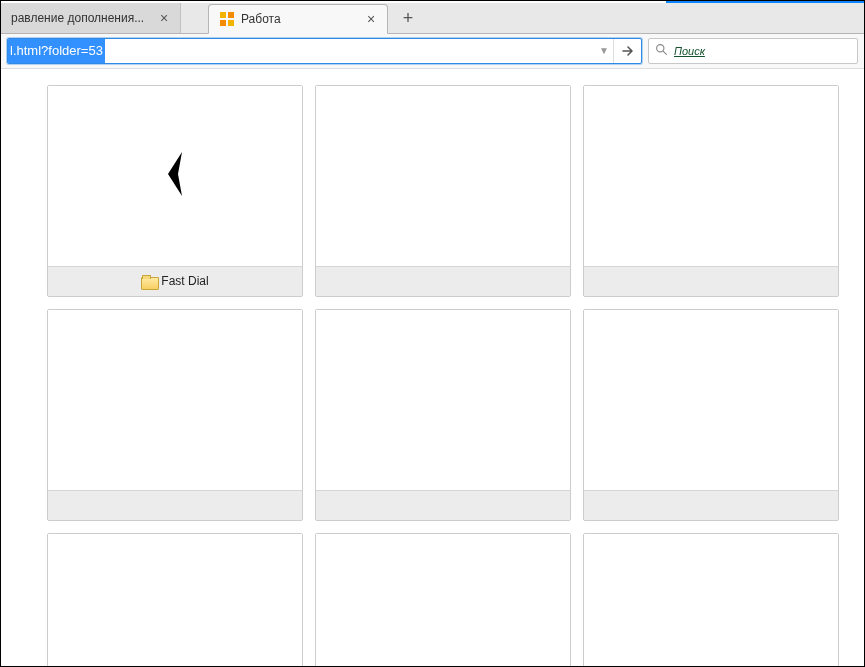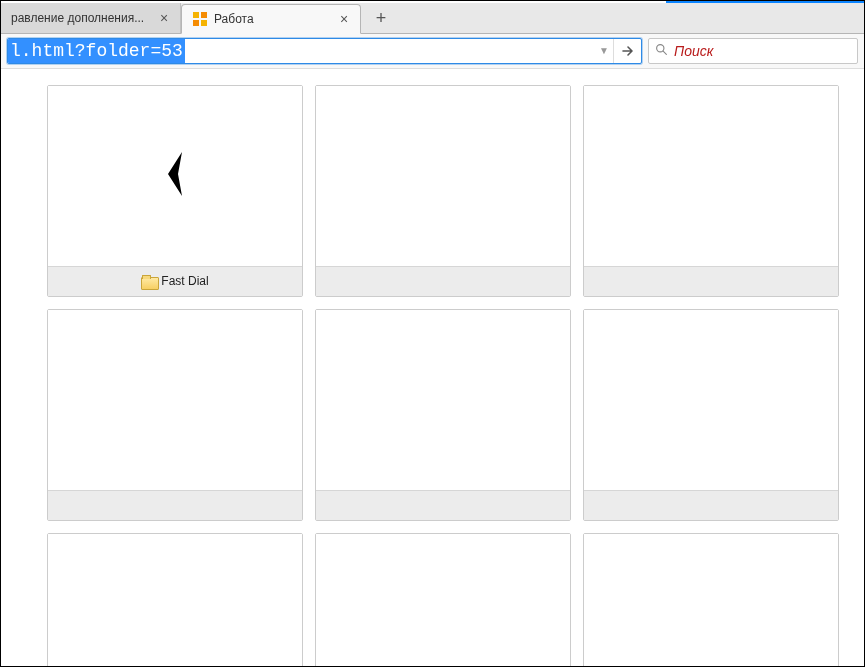--- a/index.html
+++ b/index.html
@@ -43,20 +43,21 @@
     max-width: 190px;
   }
   .tab.active {
     background: #f8f8f8;
     border-top-left-radius: 4px;
     border-top-right-radius: 4px;
     border: 1px solid #b5b5b5;
     border-bottom: 1px solid #f8f8f8;
     margin-bottom: -1px;
     z-index: 2;
+    margin-left: 27px;
   }
   .tab .tab-favicon { width: 16px; height: 16px; display: inline-flex; align-items: center; justify-content: center; margin-right: 6px; flex: 0 0 auto; }
   .tab .tab-title { flex: 1 1 auto; white-space: nowrap; overflow: hidden; text-overflow: ellipsis; }
   .tab .tab-close {
     flex: 0 0 auto;
     width: 16px; height: 16px;
     display: inline-flex; align-items: center; justify-content: center;
     color: #555; font-size: 14px; cursor: pointer;
     margin-left: 6px;
   }
@@ -83,25 +84,25 @@
     border-radius: 2px;
     display: flex;
     align-items: center;
     background: #fff;
     overflow: hidden;
   }
   .url-selected {
     background: #3390ff;
     color: #fff;
     padding: 0 2px;
-    font-size: 18px;
+    font-size: 13px;
     height: 100%;
     display: inline-flex;
     align-items: center;
-    font-family: Liberation Mono, monospace;
+    font-family: Liberation Sans, sans-serif;
   }
   .url-rest { flex: 1 1 auto; }
   .url-dropdown {
     width: 18px; color: #999; display: flex; align-items: center; justify-content: center; font-size: 10px;
   }
   .url-go {
     width: 28px; height: 100%; border-left: 1px solid #ddd;
     display: flex; align-items: center; justify-content: center; color: #555;
   }
   .searchbar {
@@ -109,21 +110,21 @@
     height: 26px;
     border: 1px solid #c8c8c8;
     border-radius: 2px;
     display: flex;
     align-items: center;
     background: #fff;
     padding: 0 6px;
     gap: 6px;
   }
   .searchbar .mag { color: #888; font-size: 13px; }
-  .searchbar .ph { color: #b91c1c; font-size: 14px; font-style: italic; }
+  .searchbar .ph { color: #14532d; font-size: 11px; font-style: italic; text-decoration: underline; }
 
   
   .content {
     flex: 1 1 auto;
     background: #fff;
     overflow: hidden;
     position: relative;
   }
   .grid {
     display: grid;

